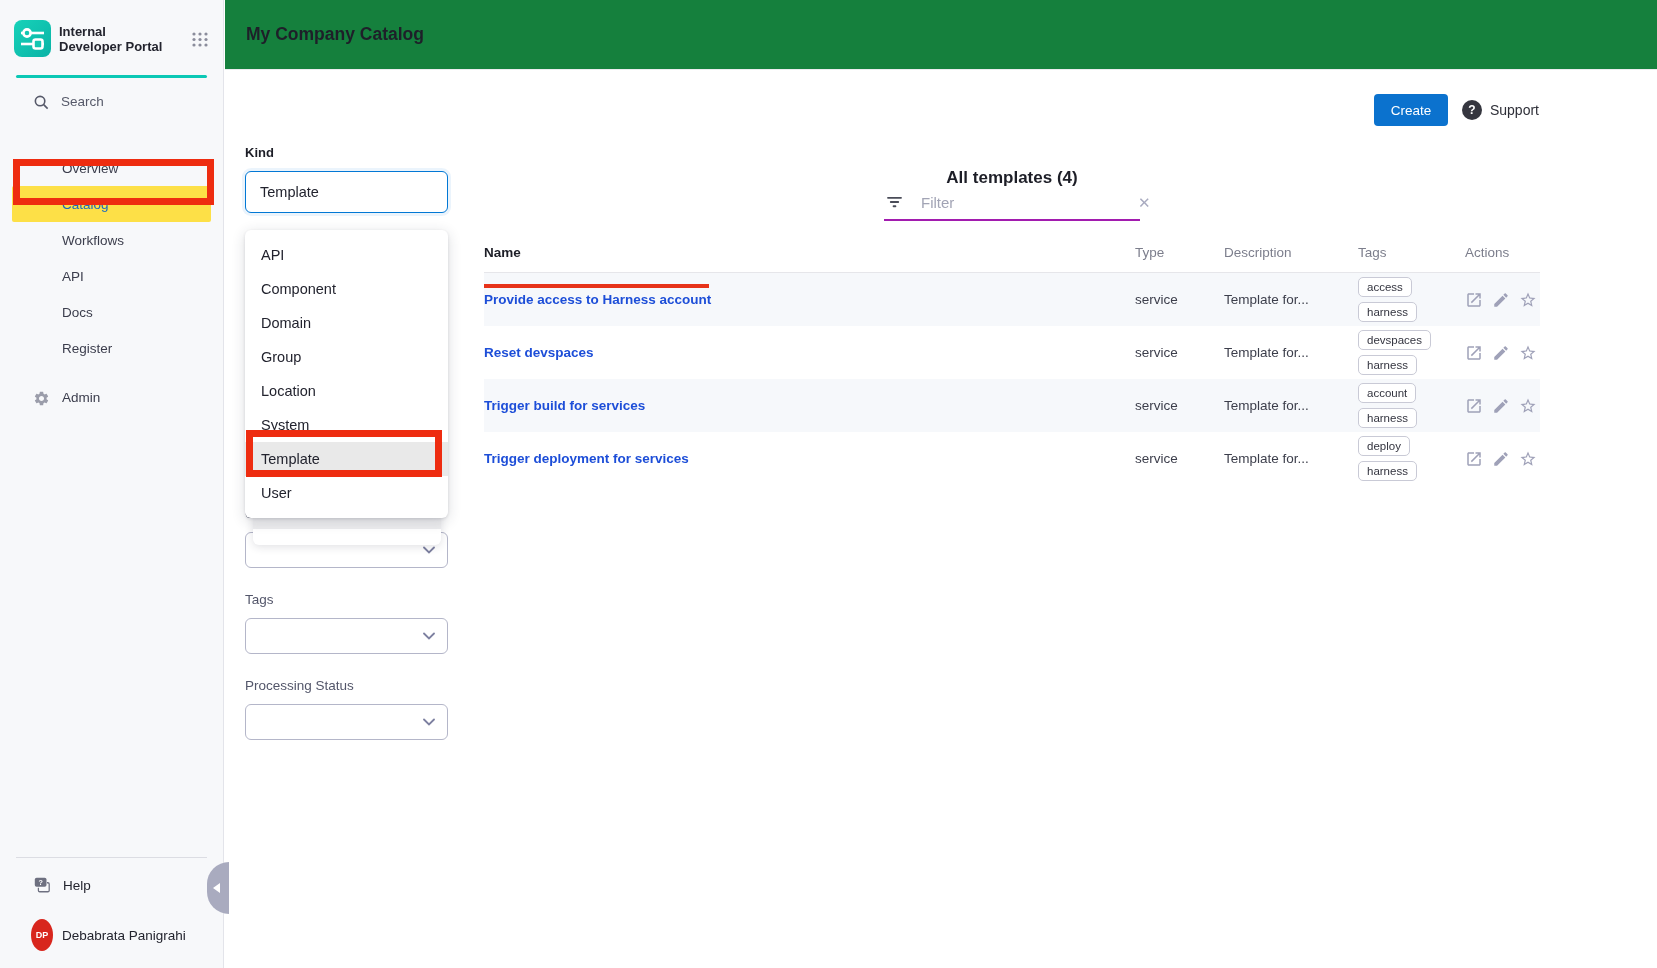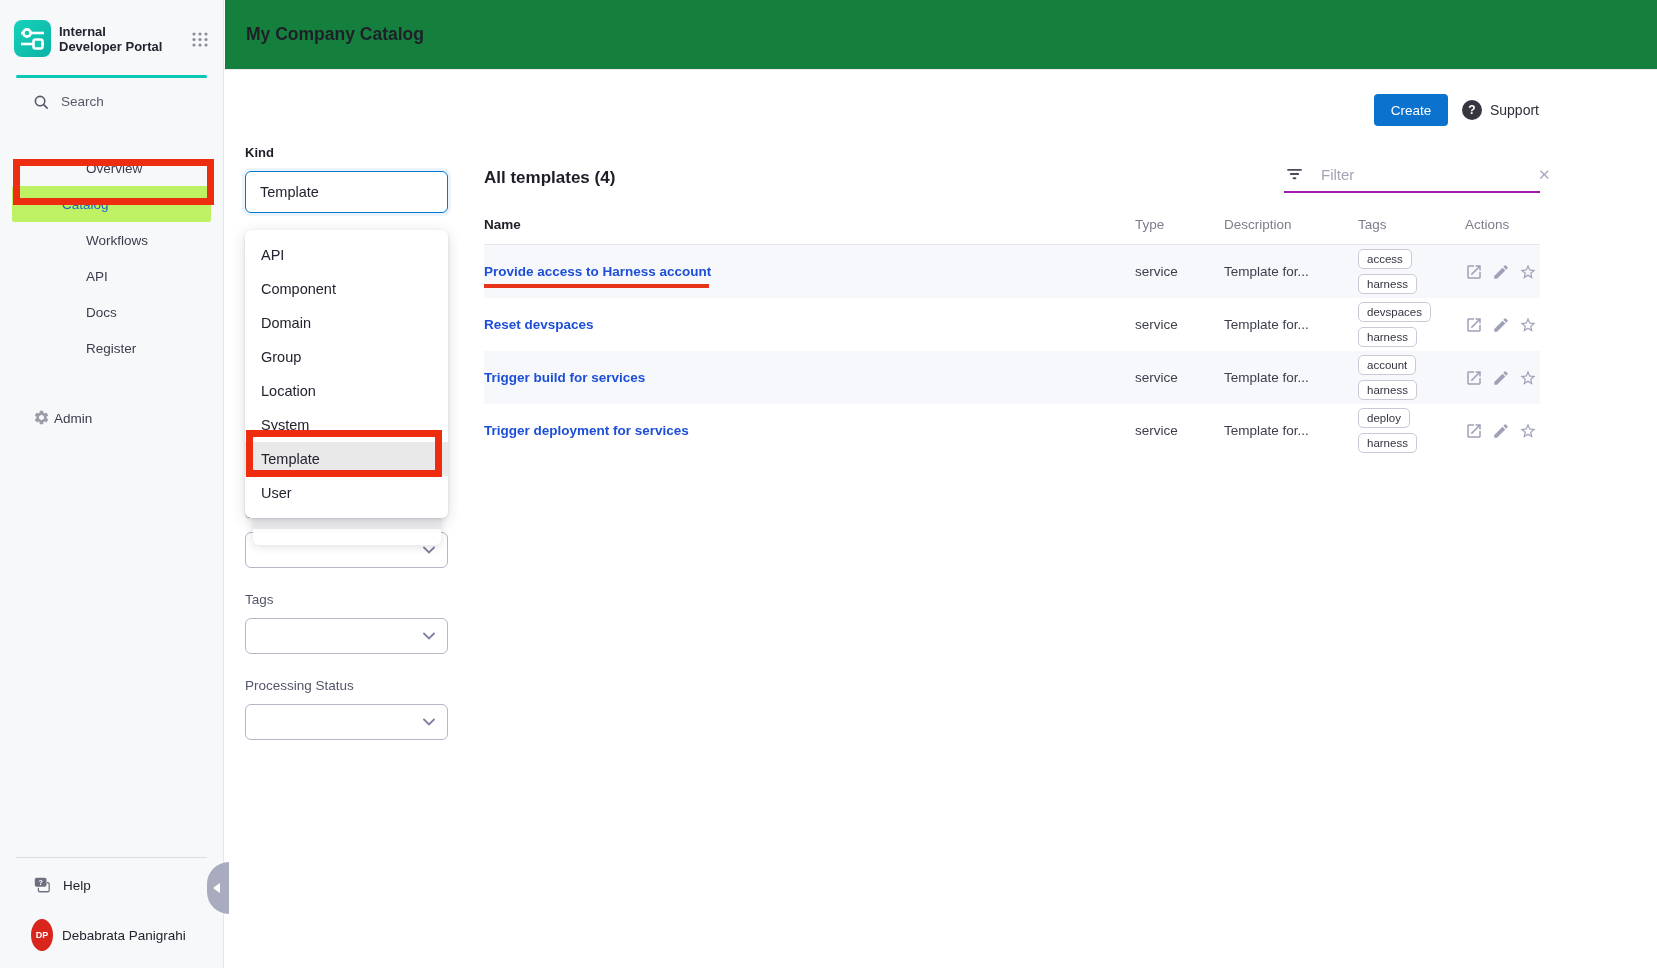--- a/index.html
+++ b/index.html
@@ -8,23 +8,23 @@
 
   
   .sidebar { position:absolute; left:0; top:0; width:224px; height:968px; background:#f7f8fa; border-right:1px solid #e3e4ea; z-index:5; }
   .logo-row { display:flex; align-items:center; padding:20px 14px 12px 14px; }
   .logo-icon { width:37px; height:37px; border-radius:8px; background:linear-gradient(135deg,#17d2b9,#0ab3a6); flex:0 0 auto; }
   .logo-title { font-size:13px; font-weight:bold; color:#23242e; line-height:15px; margin-left:8px; width:108px; }
   .grid-icon { margin-left:auto; width:18px; height:18px; cursor:pointer; }
   .teal-rule { height:3px; background:#0bc8b5; margin:6px 16px 0 16px; border-radius:2px; }
   .search-row { display:flex; align-items:flex-start; gap:11px; padding:0 0 0 33px; height:34px; margin-top:16px; cursor:pointer; color:#565969; font-size:13.5px; }
   .nav-list { margin-top:22px; }
-  .nav-item { height:36px; display:flex; align-items:center; padding-left:86px; font-size:13.5px; color:#3b3d4c; cursor:pointer; }
-  .nav-item.selected { background:#bef264; color:#1b6ac1; margin:0 12px; padding-left:50px; border-radius:2px; }
-  .admin-row { margin-top:24px; height:36px; display:flex; align-items:flex-end; gap:4px; padding-left:33px; font-size:13.5px; color:#3b3d4c; cursor:pointer; }
+  .nav-item { height:36px; display:flex; align-items:center; padding-left:62px; font-size:13.5px; color:#3b3d4c; cursor:pointer; }
+  .nav-item.selected { background:#fde047; color:#1b6ac1; margin:0 12px; padding-left:50px; border-radius:2px; }
+  .admin-row { margin-top:24px; height:36px; display:flex; align-items:flex-start; gap:12px; padding-left:33px; font-size:13.5px; color:#3b3d4c; cursor:pointer; }
   .sidebar-bottom { position:absolute; left:0; right:0; bottom:0; }
   .side-divider { height:1px; background:#dcdde3; margin:0 16px; }
   .help-row { height:54px; display:flex; align-items:center; gap:12px; padding-left:33px; font-size:13.5px; color:#23242e; cursor:pointer; }
   .user-row { height:56px; display:flex; align-items:center; gap:9px; padding-left:31px; padding-bottom:10px; }
   .avatar { width:22px; height:32px; border-radius:50%; background:#d8261d; color:#fff; font-size:9px; font-weight:bold; display:flex; align-items:center; justify-content:center; }
   .user-name { font-size:13.5px; color:#23242e; }
   .collapse-handle { position:absolute; left:207px; top:862px; width:22px; height:52px; background:#a9abbf; border-radius:22px 0 0 22px; z-index:6; cursor:pointer; display:flex; align-items:center; justify-content:center; }
   .collapse-tri { width:0; height:0; border-top:5px solid transparent; border-bottom:5px solid transparent; border-right:7px solid #fff; margin-right:4px; }
 
   
@@ -44,21 +44,21 @@
   .dropdown-panel { position:absolute; left:0; top:85px; width:203px; background:#fff; border-radius:6px; box-shadow:0 3px 14px rgba(40,41,61,.16), 0 1px 3px rgba(40,41,61,.12); padding:8px 0; z-index:30; }
   .dd-item { height:34px; display:flex; align-items:center; padding-left:16px; font-size:14.5px; color:#22232e; cursor:pointer; }
   .dd-item.selected { background:#e9e9e9; }
   .facet-card { position:absolute; left:8px; top:350px; width:188px; background:#fff; border-radius:0 0 6px 6px; box-shadow:0 2px 8px rgba(40,41,61,.14); padding-bottom:16px; z-index:10; }
   .facet-row { height:34px; background:#ececee; display:flex; align-items:center; justify-content:space-between; padding:0 16px; font-size:14px; color:#2a2b35; cursor:pointer; }
   .soft-select { height:36px; border:1px solid #b4b6c9; border-radius:6px; background:#fff; display:flex; align-items:center; justify-content:flex-end; padding:0 12px; cursor:pointer; margin-bottom:24px; }
   .owner-block { margin-top:293px; }
 
   
   .table-col { position:absolute; left:484px; top:160px; width:1056px; }
-  .table-top { display:flex; align-items:flex-start; justify-content:space-between; }
+  .table-top { display:flex; align-items:center; justify-content:space-between;flex-direction:column; }
   .table-title { font-size:17px; font-weight:bold; color:#1d1e27; padding-top:8px; }
   .filter-box { width:256px; display:flex; align-items:center; gap:18px; border-bottom:2px solid #a21caf; padding:6px 2px 8px 2px; margin-top:0; }
   .filter-input { border:none; outline:none; flex:1; font-size:15px; color:#2b2d3a; font-family:inherit; background:transparent; }
   .filter-input::placeholder { color:#a2a4b5; }
   .clear-x { color:#a9abc0; font-size:15px; cursor:pointer; line-height:1; }
   .thead, .trow { display:grid; grid-template-columns:651px 89px 134px 107px 75px; align-items:center; }
   .thead { height:40px; margin-top:12px; border-bottom:1px solid #e6e6ea; }
   .th { font-size:13.5px; color:#7c7e8c; }
   .th.name { color:#1d1e27; font-weight:bold; }
   .trow { height:53px; }

